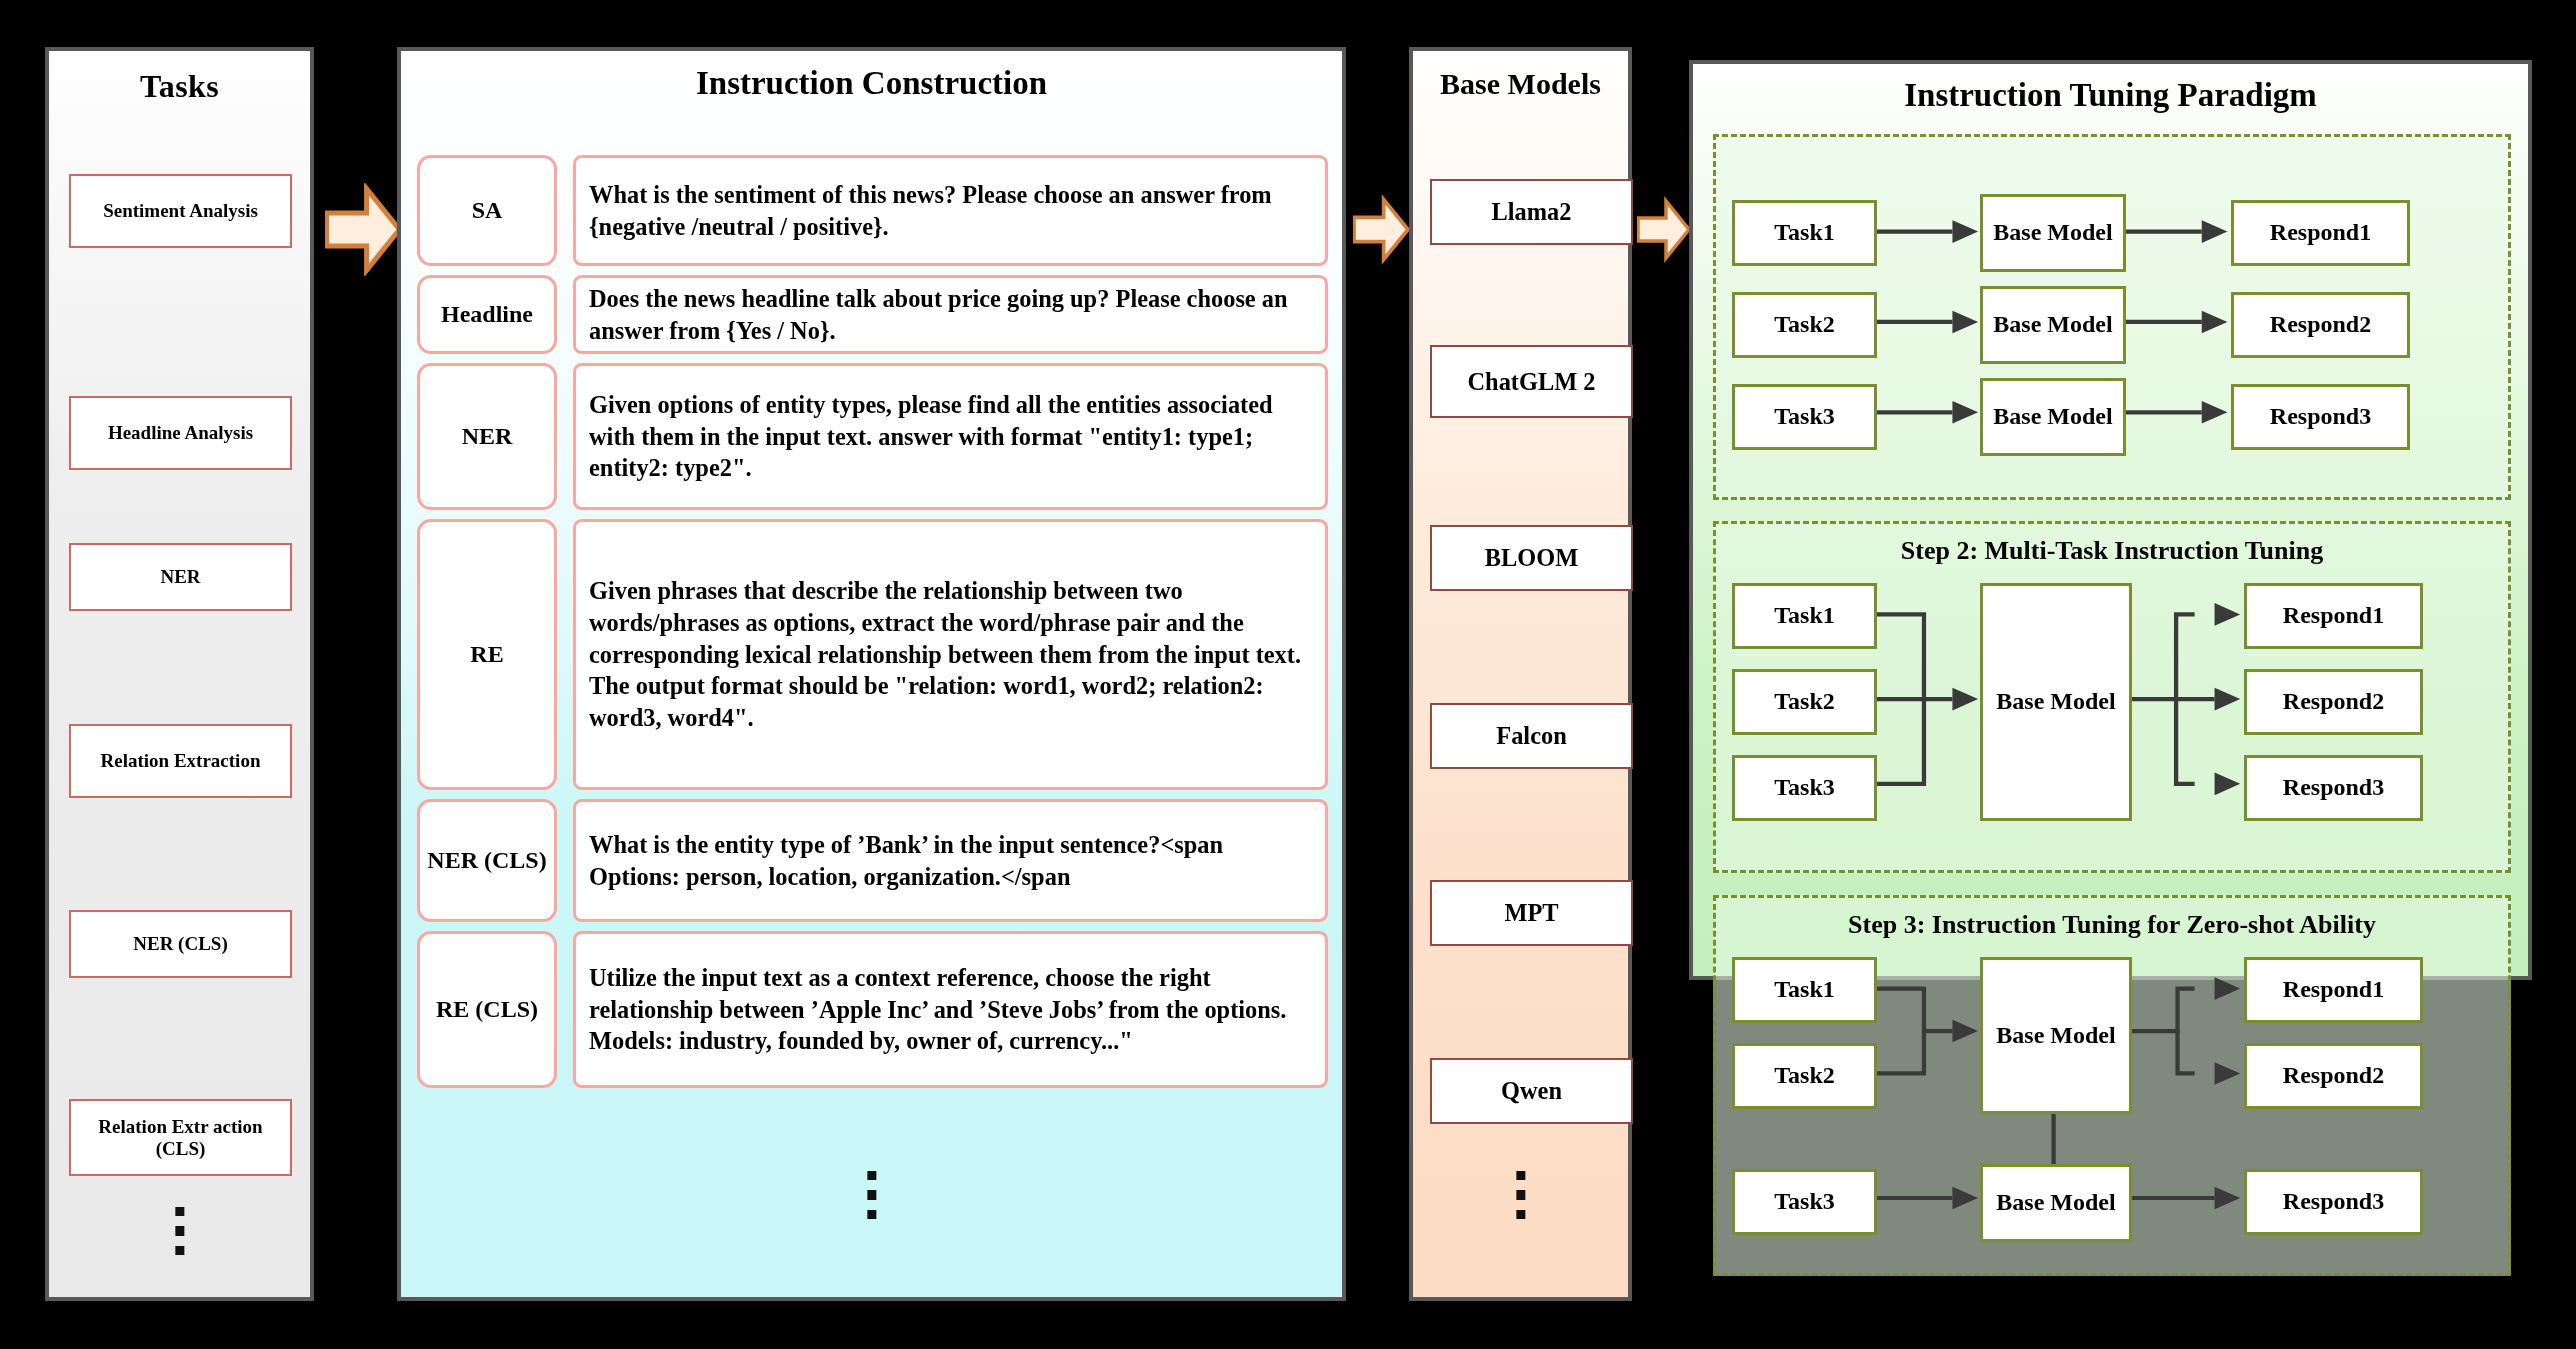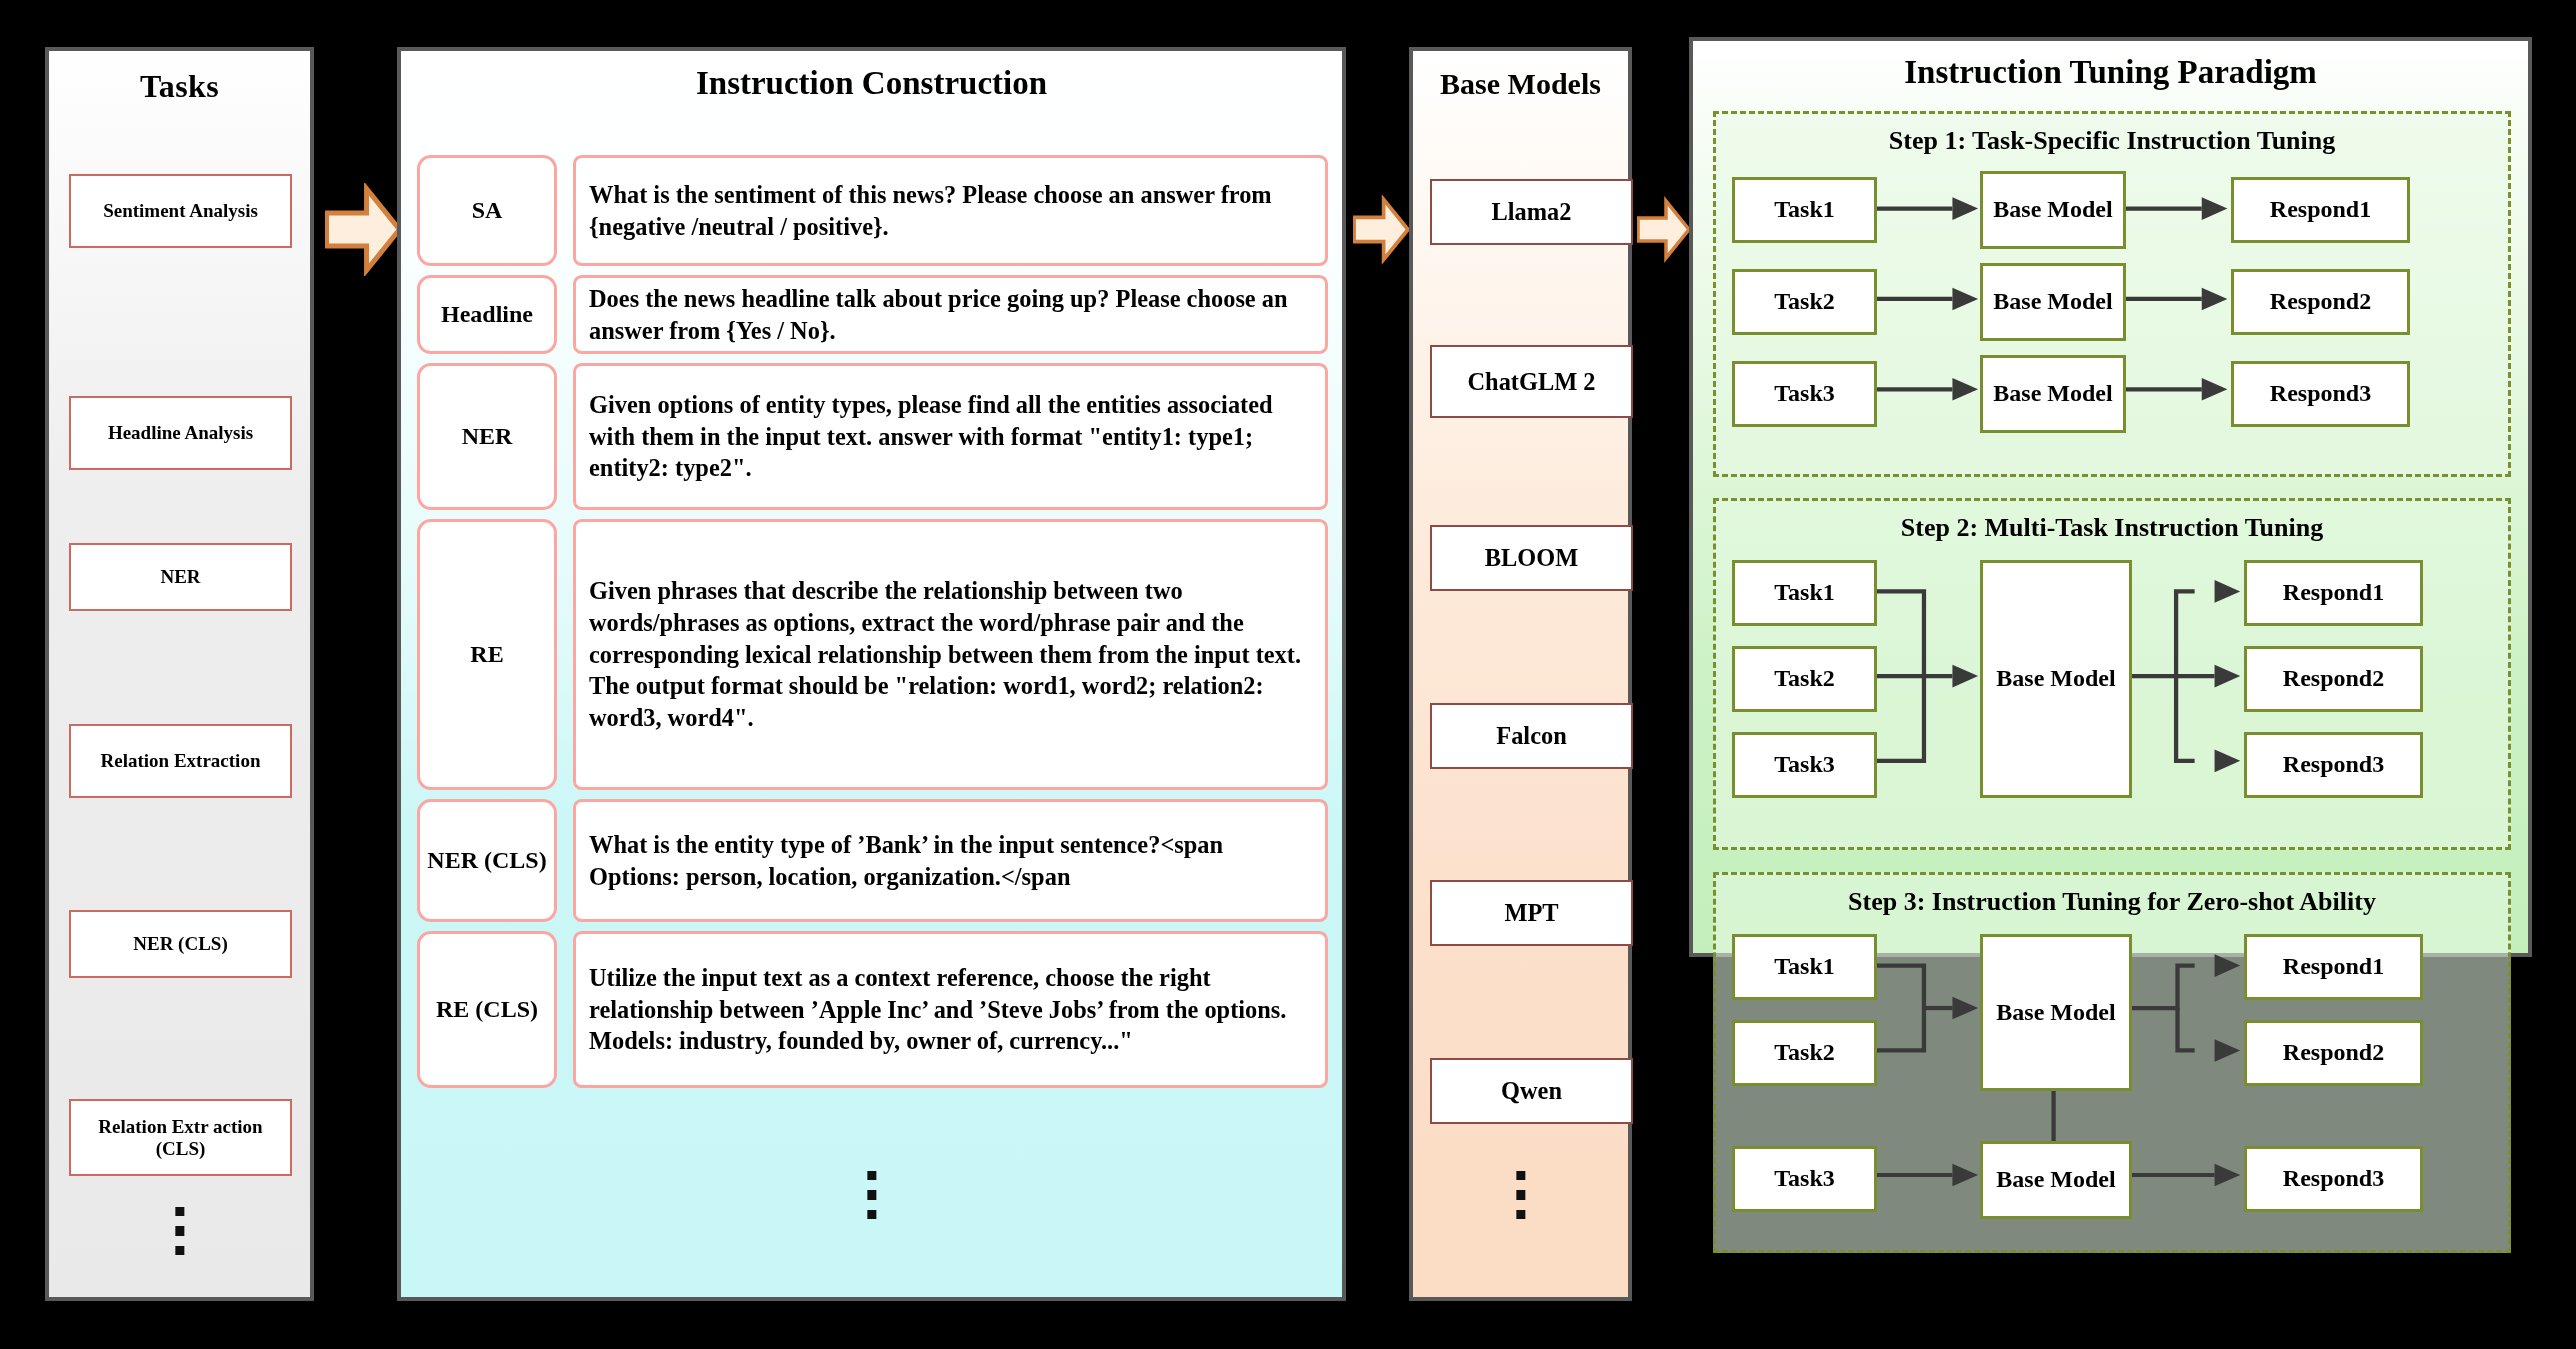--- a/index.html
+++ b/index.html
@@ -38,21 +38,21 @@
   
   #models{left:1409px;top:47px;width:223px;height:1254px;
           background:linear-gradient(#ffffff 0%,#fffaf5 10%,#fdeada 40%,#fce0cb 70%,#fbdcc4 100%);}
   #models .ptitle{font-size:30px;margin-top:16px;line-height:1.12;}
   .model-box{position:absolute;left:17px;width:203px;
              border:2.9px solid #8d4a46;background:#fff;box-sizing:border-box;
              display:flex;align-items:center;justify-content:center;
              font-weight:bold;font-size:24.4px;line-height:1.12;}
 
   
-  #paradigm{left:1689px;top:37px;width:843px;height:920px;
+  #paradigm{left:1689px;top:60px;width:843px;height:920px;
             background:linear-gradient(#ffffff 0%,#f7fdf5 10%,#e4f8df 38%,#ccf2c5 70%,#c4efbc 100%);}
   #paradigm .ptitle{font-size:33px;margin-top:13px;}
   .step{position:absolute;left:20px;width:798px;box-sizing:border-box;
         border:3.6px dashed #7a8f2e;background:rgba(232,250,228,.55);}
   .step-title{text-align:center;font-weight:bold;font-size:26px;margin-top:11.5px;color:#000;}
   .nbox{position:absolute;border:3.6px solid #798e2f;background:#fff;box-sizing:border-box;
         display:flex;align-items:center;justify-content:center;text-align:center;
         font-weight:bold;font-size:24px;line-height:1.15;color:#000;}
   .flowsvg{position:absolute;left:0;top:0;width:100%;height:100%;overflow:visible;
            pointer-events:none;}
@@ -146,21 +146,20 @@
 </div>
 
 <svg class="barrow" style="left:1637px;top:183px;" width="53" height="93" viewBox="0 0 106 130">
   <polygon points="2,42 58,42 58,8 104,65 58,122 58,88 2,88" fill="#fdeedd" stroke="#d2803c" stroke-width="7" stroke-linejoin="miter"></polygon>
 </svg>
 
 <div class="panel" id="paradigm">
   <div class="ptitle">Instruction Tuning Paradigm</div>
 
   <div class="step" style="top:70px;height:366px;">
-    <div class="step-title">Step 1: Task-Specific Instruction Tuning</div>
 
     <svg class="flowsvg" viewBox="0 0 1112 510" preserveAspectRatio="none">
       <g stroke="#3a3a3a" stroke-width="6" fill="none">
         <line x1="224" y1="134" x2="332" y2="134"></line>
         <line x1="224" y1="262" x2="332" y2="262"></line>
         <line x1="224" y1="390" x2="332" y2="390"></line>
         <line x1="572" y1="134" x2="682" y2="134"></line>
         <line x1="572" y1="262" x2="682" y2="262"></line>
         <line x1="572" y1="390" x2="682" y2="390"></line>
       </g>

